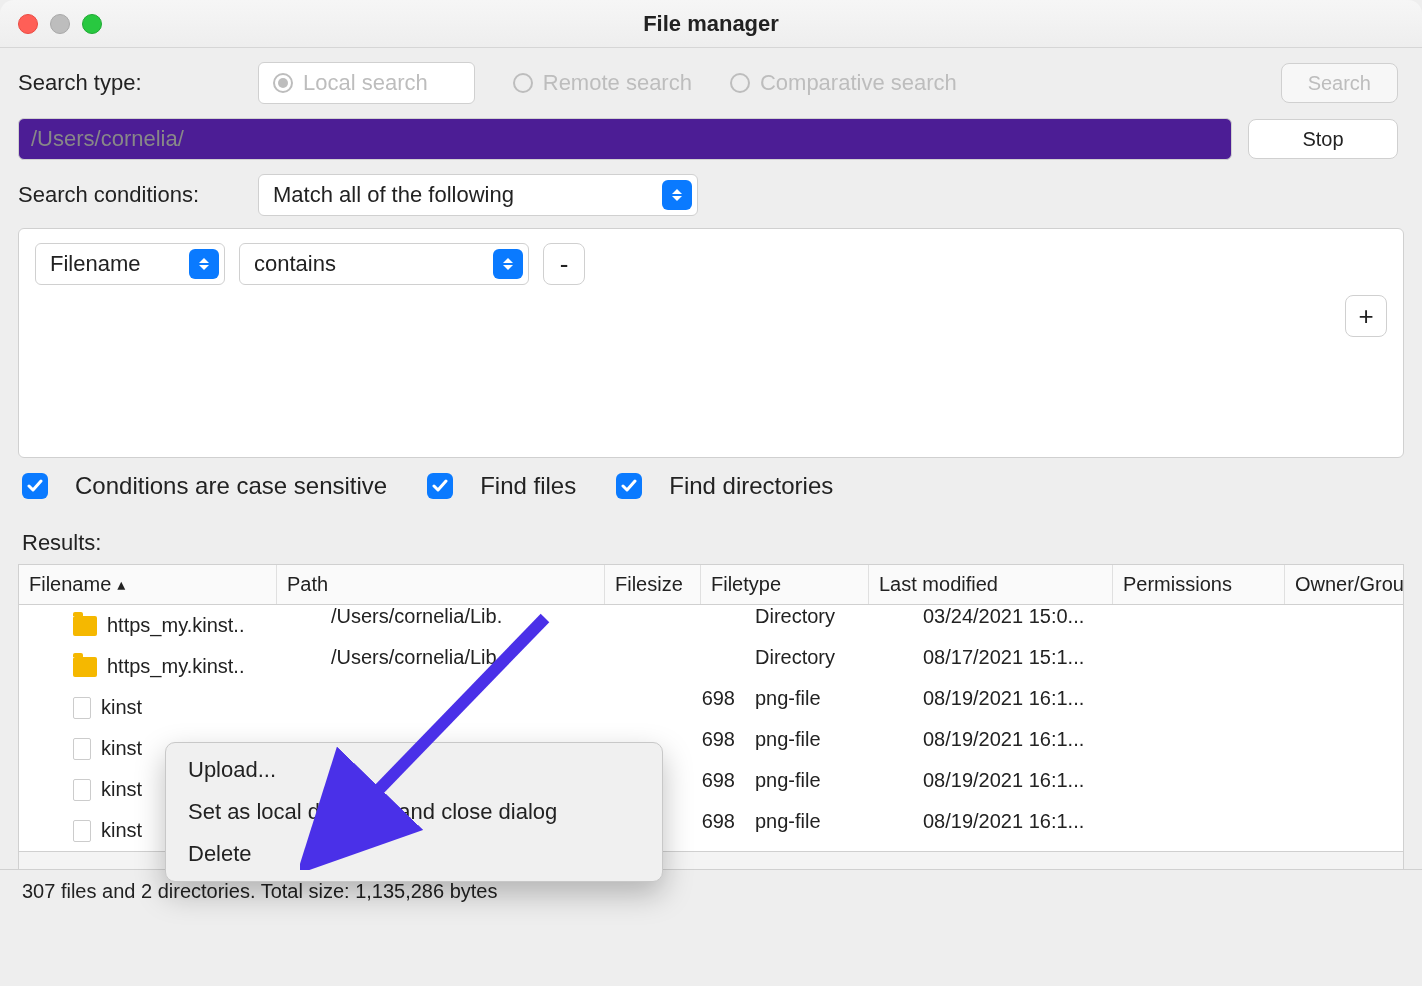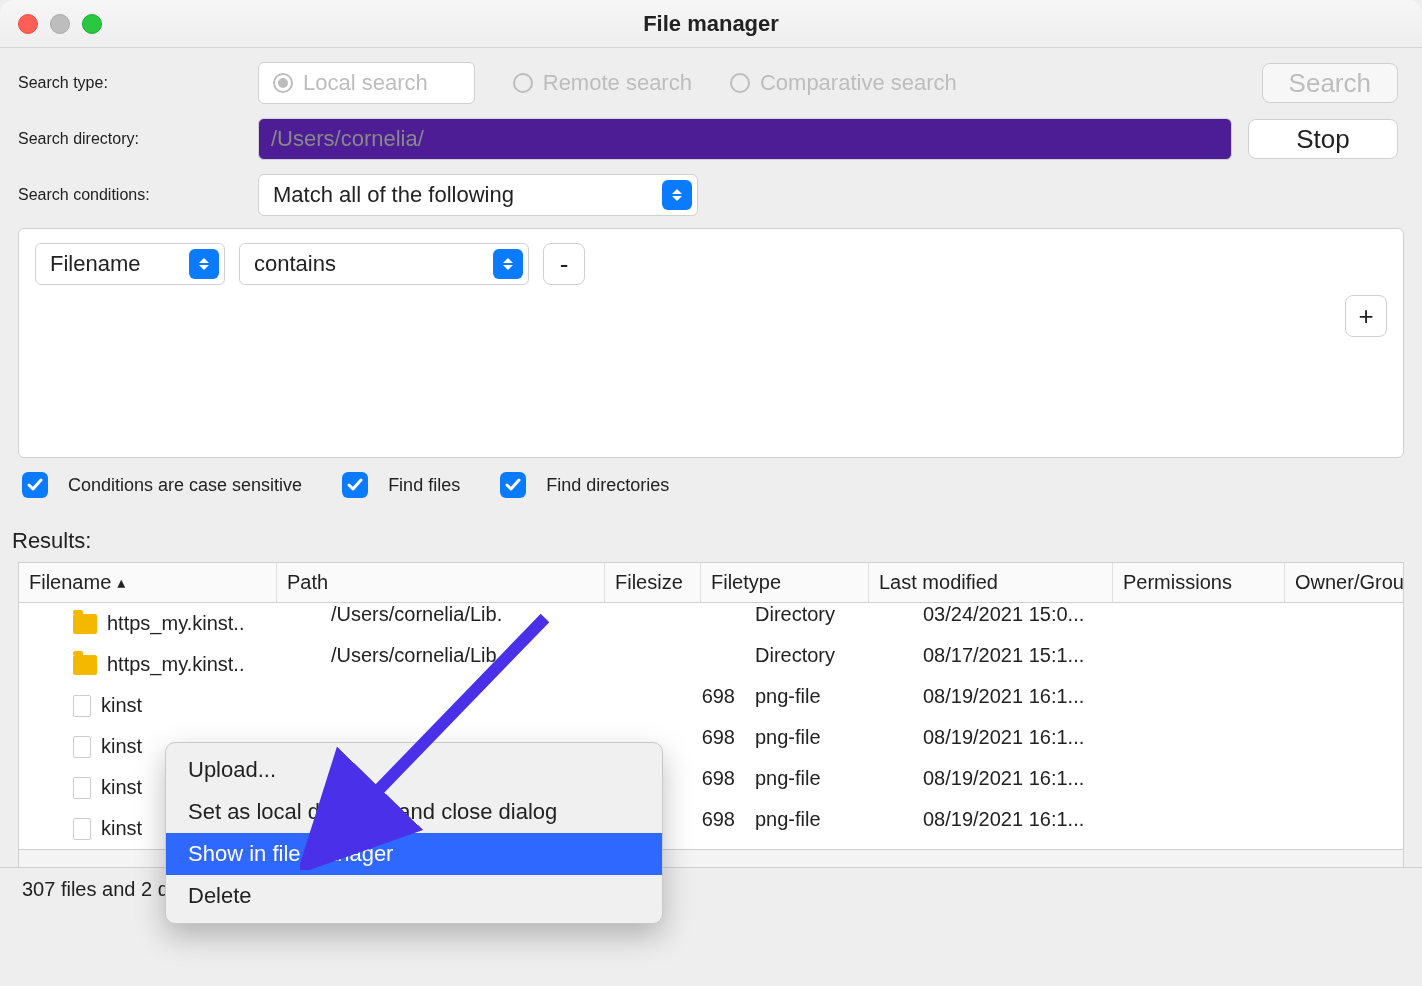--- a/index.html
+++ b/index.html
@@ -11,26 +11,26 @@
   .traffic { display: flex; gap: 12px; margin-left: 18px; }
   .dot { width: 20px; height: 20px; border-radius: 50%; }
   .dot.red { background: #ff5f57; border:1px solid #e94b43; }
   .dot.yellow { background: #bdbdbd; border:1px solid #a8a8a8; }
   .dot.green { background: #28c840; border:1px solid #20a934; }
   .title { position:absolute; left:0; right:0; text-align:center; font-weight:600; font-size:22px; }
 
   
   .form { padding: 14px 24px 0 18px; }
   .row { display:flex; align-items:center; margin-bottom:14px; }
-  .label { width: 240px; font-size:16px; }
+  .label { width: 240px; font-size:22px; }
   .radios { display:flex; gap:38px; align-items:center; flex:1; }
   .radio { display:flex; align-items:center; gap:10px; color:#bdbdbd; }
   .radio .r { width:20px; height:20px; border-radius:50%; border:2px solid #bdbdbd; display:inline-flex; align-items:center; justify-content:center; }
   .radio.sel .r::after { content:''; width:10px; height:10px; border-radius:50%; background:#bdbdbd; }
-  .btn { height:40px; padding:0 26px; border-radius:8px; background:#fff; border:1px solid #d0d0d0; font-size:26px; display:inline-flex; align-items:center; justify-content:center; }
+  .btn { height:40px; padding:0 26px; border-radius:8px; background:#fff; border:1px solid #d0d0d0; font-size:20px; display:inline-flex; align-items:center; justify-content:center; }
   .btn.disabled { color:#bdbdbd; background:#f7f7f7; }
   .btn.right { margin-left:auto; }
   .input { height:42px; background:#fff; border:1px solid #d0d0d0; border-radius:6px; padding:0 12px; display:flex; align-items:center; font-size:22px; color:#666; }
   .input.dir { flex:1; margin-right:16px; background:#4c1d95; color:#888; }
   .sel { position:relative; height:42px; background:#fff; border:1px solid #d0d0d0; border-radius:6px; padding:0 46px 0 14px; display:inline-flex; align-items:center; font-size:22px; }
   .sel .chev { position:absolute; right:5px; top:5px; bottom:5px; width:30px; border-radius:6px; background:#0a7aff; display:flex; flex-direction:column; align-items:center; justify-content:center; gap:2px; }
   .sel .chev::before, .sel .chev::after { content:''; width:0; height:0; border-left:5px solid transparent; border-right:5px solid transparent; }
   .sel .chev::before { border-bottom:5px solid #fff; }
   .sel .chev::after { border-top:5px solid #fff; }
 
@@ -38,26 +38,26 @@
   .condbox { margin:0 18px 12px 18px; border:1px solid #d0d0d0; border-radius:6px; background:#fff; padding:14px 16px; height:230px; position:relative; }
   .condrow { display:flex; gap:14px; align-items:center; }
   .condrow .sel.small1 { width:190px; }
   .condrow .sel.small2 { width:290px; }
   .condrow .txt { flex:1; height:42px; border:none; border-bottom:2px solid #0a7aff; outline:none; font-size:22px; padding:0 4px; }
   .sq { width:42px; height:42px; border:1px solid #d0d0d0; border-radius:8px; background:#fff; display:flex; align-items:center; justify-content:center; font-size:26px; }
   .sq.plus { position:absolute; right:16px; top:66px; }
 
   
   .checks { display:flex; gap:40px; padding:2px 22px 16px 22px; align-items:center; }
-  .chk { display:flex; align-items:center; gap:20px; font-size:18px; }
+  .chk { display:flex; align-items:center; gap:27px; font-size:24px; }
   .cb { width:26px; height:26px; border-radius:6px; background:#0a7aff; display:inline-flex; align-items:center; justify-content:center; }
   .cb svg { width:16px; height:16px; }
 
   
-  .results-label { padding:14px 22px 8px 12px; font-size:22px; }
+  .results-label { padding:14px 22px 8px 22px; font-size:22px; }
   .table-wrap { margin:0 18px; border-top:1px solid #d0d0d0; border-left:1px solid #d0d0d0; border-right:1px solid #d0d0d0; background:#fff; position:relative; }
   .thead { display:flex; height:40px; align-items:center; border-bottom:1px solid #d0d0d0; font-size:20px; background:#fafafa; }
   .th { padding:0 10px; border-right:1px solid #e0e0e0; height:100%; display:flex; align-items:center; overflow:hidden; white-space:nowrap; }
   .th.sort::after { content:'▴'; margin-left:6px; font-size:16px; }
   .col-fn { width:258px; }
   .col-path { width:328px; }
   .col-fs { width:96px; }
   .col-ft { width:168px; }
   .col-lm { width:244px; }
   .col-perm { width:172px; }
@@ -110,21 +110,20 @@
         </div>
       <div class="radio">
           <span class="r"></span>
           <span>Comparative search</span>
         </div>
     </div>
     <div class="btn disabled right">Search</div>
   </div>
 
   <div class="row">
-    <div class="label">Search directory:</div>
     <div class="input dir">/Users/cornelia/</div>
     <div class="btn" style="width:150px;">Stop</div>
   </div>
 
   <div class="row" style="margin-bottom:12px;">
     <div class="label">Search conditions:</div>
     <div class="sel" style="width:440px">
       <span>Match all of the following</span>
       <span class="chev"></span>
     </div>
@@ -260,21 +259,20 @@
       </div>
     </div>
   <div class="hscroll"></div>
 </div>
 
 <div class="status">307 files and 2 directories. Total size: 1,135,286 bytes</div>
 
 <div class="ctxmenu" style="left:118px; top:742px;">
   <div class="ctxitem">Upload...</div>
   <div class="ctxitem">Set as local directory and close dialog</div>
-  <div class="ctxitem hl">Show in file manager</div>
   <div class="ctxitem">Delete</div>
 </div>
 
 <svg class="arrow" style="left:300px; top:610px;" width="270" height="260">
   <defs>
       <marker id="ah" markerWidth="10" markerHeight="10" refX="6" refY="5" orient="auto">
         <path d="M0,0 L10,5 L0,10 Z" fill="#4a30e8"></path>
       </marker>
     </defs>
   <line x1="245" y1="8" x2="30" y2="230" stroke="#4a30e8" stroke-width="12" marker-end="url(#ah)"></line>

